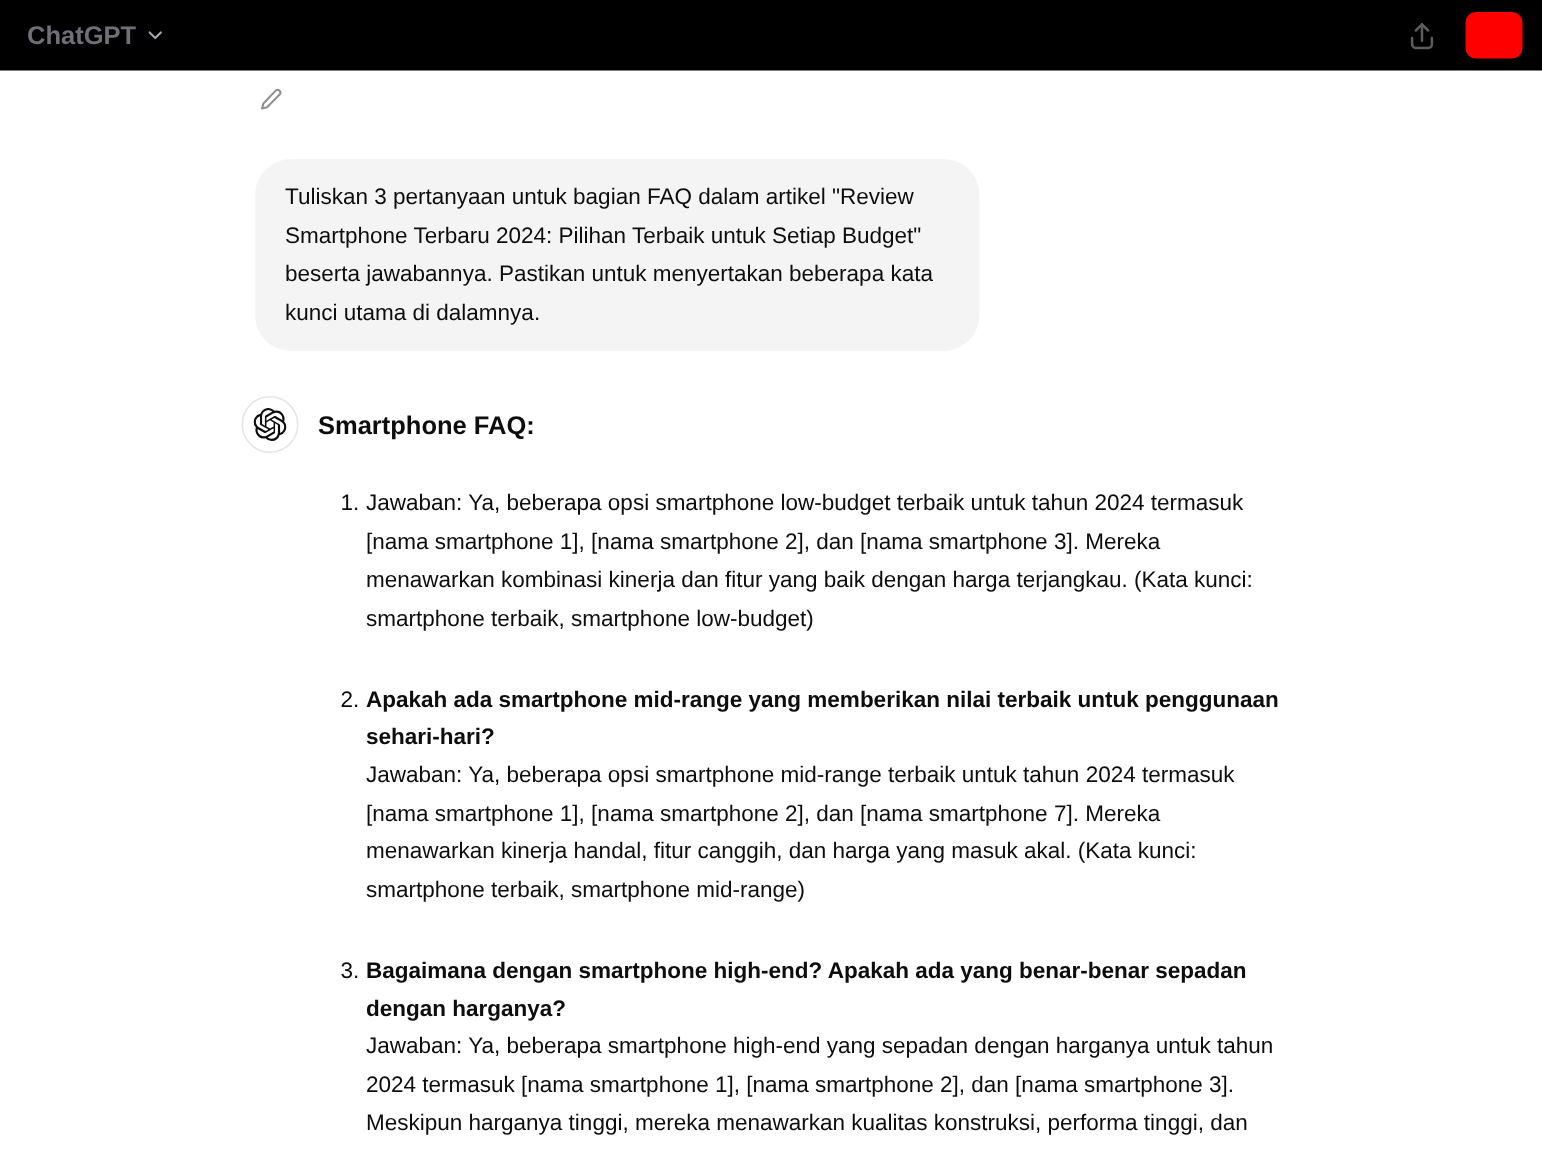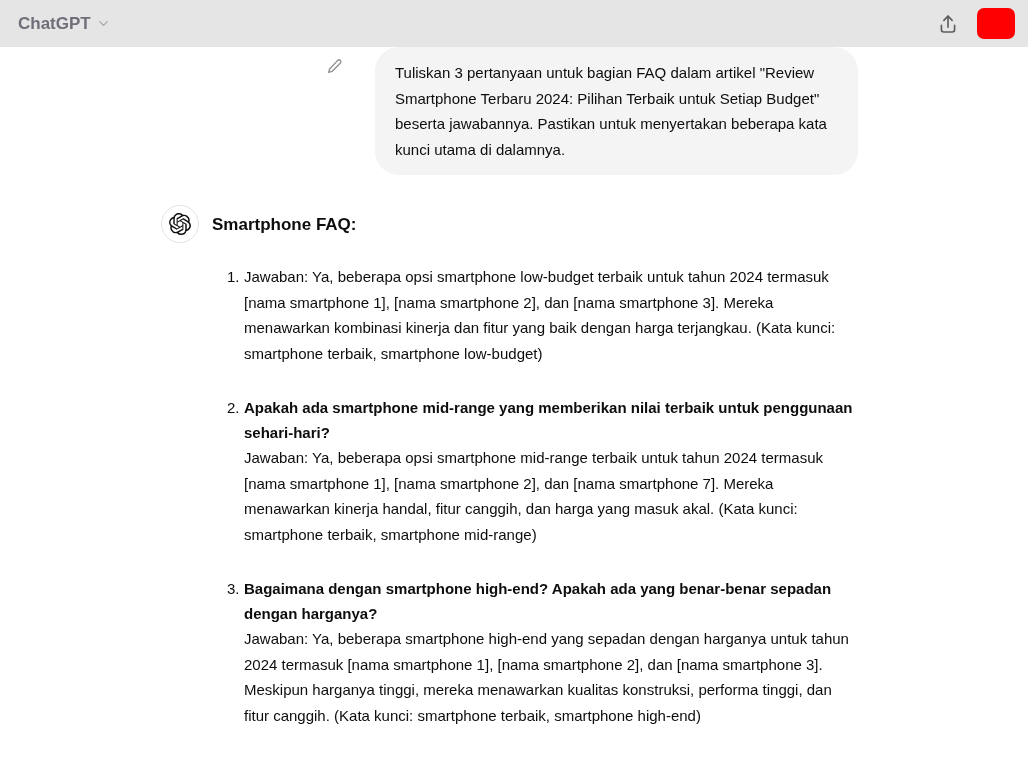--- a/index.html
+++ b/index.html
@@ -16,21 +16,21 @@
 
   
   .topbar {
     position: absolute;
     top: 0; left: 0; right: 0;
     height: 47px;
     display: flex;
     align-items: center;
     justify-content: space-between;
     padding: 0 13px 0 10px;
-    background: #e5e5e5;
+    background: #000000;
     z-index: 5;
   }
   .model-switcher {
     display: flex;
     align-items: center;
     gap: 5px;
     font-size: 17px;
     font-weight: 600;
     color: var(--header-text, #6f6f7a);
     padding: 6px 8px;
@@ -59,20 +59,21 @@
     margin: 0 auto;
     padding-top: 47px;
   }
 
   
   .user-row {
     display: flex;
     justify-content: flex-end;
     align-items: flex-start;
     gap: 28px;
+    flex-direction: column;
   }
   .edit-button {
     background: transparent; border: none; padding: 2px;
     margin-top: 8px;
     color: #8f8f8f; cursor: pointer;
     display: flex; align-items: center; justify-content: center;
   }
   .user-bubble {
     background: var(--user-bubble-bg, #f4f4f4);
     border-radius: 24px;

